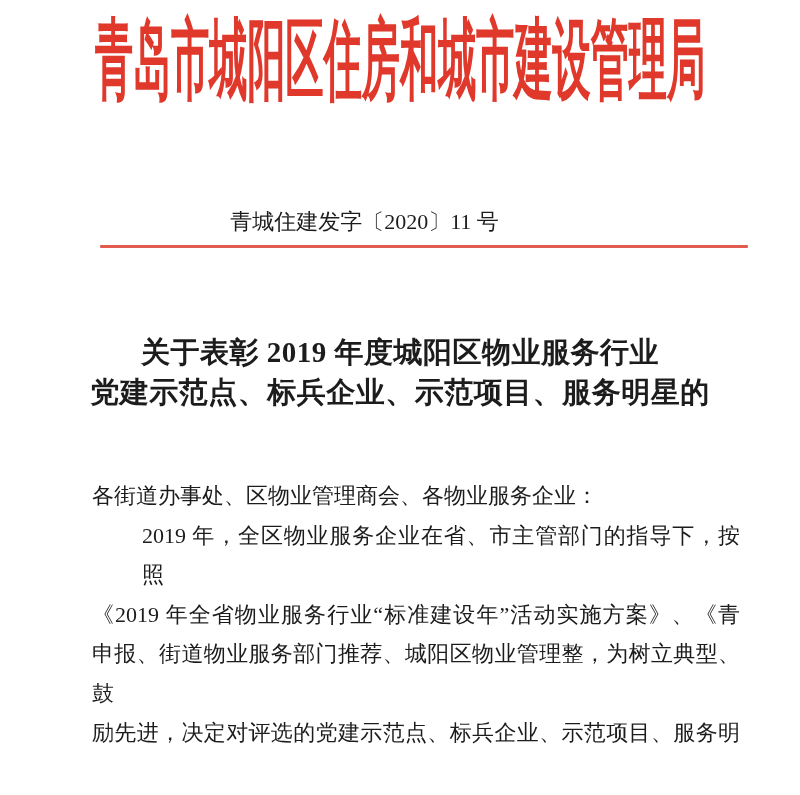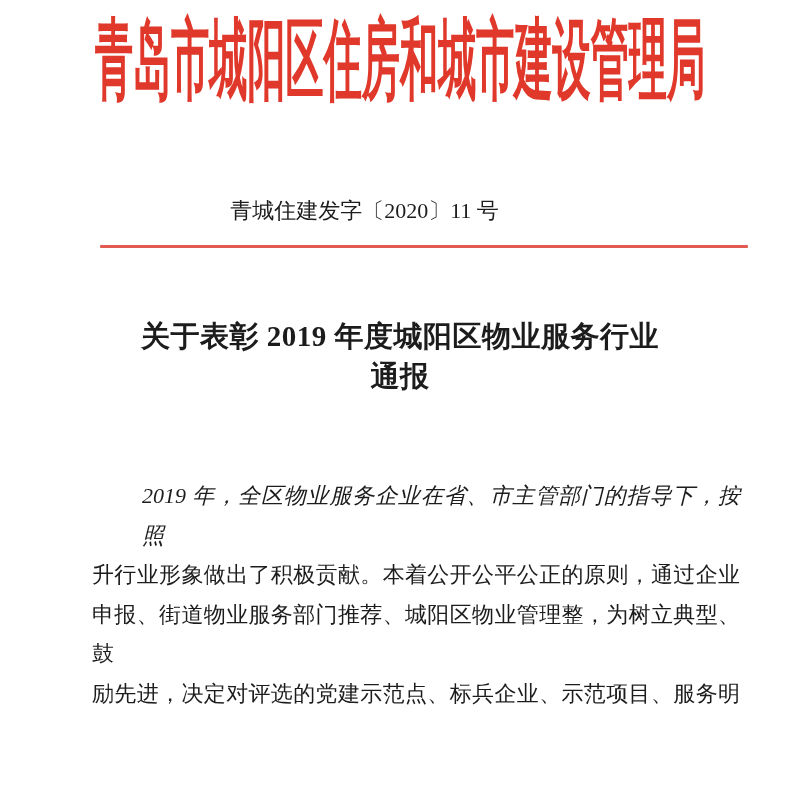--- a/index.html
+++ b/index.html
@@ -38,40 +38,40 @@
     font-size: 82px;
     line-height: 1;
     font-weight: bold;
     color: var(--header-red);
     transform: scale(0.465, 1.08);
     transform-origin: center center;
     letter-spacing: 0;
   }
   .doc-number {
     position: absolute;
-    top: 198px;
+    top: 209px;
     left: 0;
     width: 729px;
     text-align: center;
     font-size: 22px;
     line-height: 26px;
     color: var(--text-color);
   }
   .red-rule {
     position: absolute;
     top: 245px;
     left: 100px;
     width: 648px;
     height: 3px;
     background: var(--rule-red);
     border-radius: 1px;
   }
   .doc-title {
     position: absolute;
-    top: 316px;
+    top: 332px;
     left: 60px;
     width: 680px;
     text-align: center;
     font-size: 29px;
     font-weight: bold;
     line-height: 40px;
     color: var(--text-color);
     letter-spacing: 0.5px;
   }
   .doc-body {
@@ -83,40 +83,41 @@
     line-height: 39.5px;
     color: var(--text-color);
   }
   .doc-body .line { white-space: nowrap; }
   .doc-body .line.fill {
     white-space: normal;
     text-align: justify;
     text-align-last: justify;
     text-justify: inter-character;
   }
-  .doc-body .line.indent { padding-left: 50px; font-style: italic; }
+  .doc-body .line.indent { padding-left: 50px; }
 </style>
 </head>
 <body>
 
 <div class="page">
 
   <div class="agency-header">
     <span class="agency-header-text">青岛市城阳区住房和城市建设管理局</span>
   </div>
 
   <div class="doc-number">青城住建发字〔2020〕11 号</div>
 
   <div class="red-rule"></div>
 
   <div class="doc-title">
     <div>关于表彰 2019 年度城阳区物业服务行业</div>
-    <div>通报</div>
+    <div>党建示范点、标兵企业、示范项目、服务明星的</div>
   </div>
 
   <div class="doc-body">
+    <div class="line">各街道办事处、区物业管理商会、各物业服务企业：</div>
     <div class="line fill indent">2019 年，全区物业服务企业在省、市主管部门的指导下，按照</div>
-    <div class="line fill">升行业形象做出了积极贡献。本着公开公平公正的原则，通过企业</div>
+    <div class="line fill">《2019 年全省物业服务行业“标准建设年”活动实施方案》、《青</div>
     <div class="line fill">申报、街道物业服务部门推荐、城阳区物业管理整，为树立典型、鼓</div>
     <div class="line fill">励先进，决定对评选的党建示范点、标兵企业、示范项目、服务明</div>
   </div>
 
 </div>
 
 </body></html>

